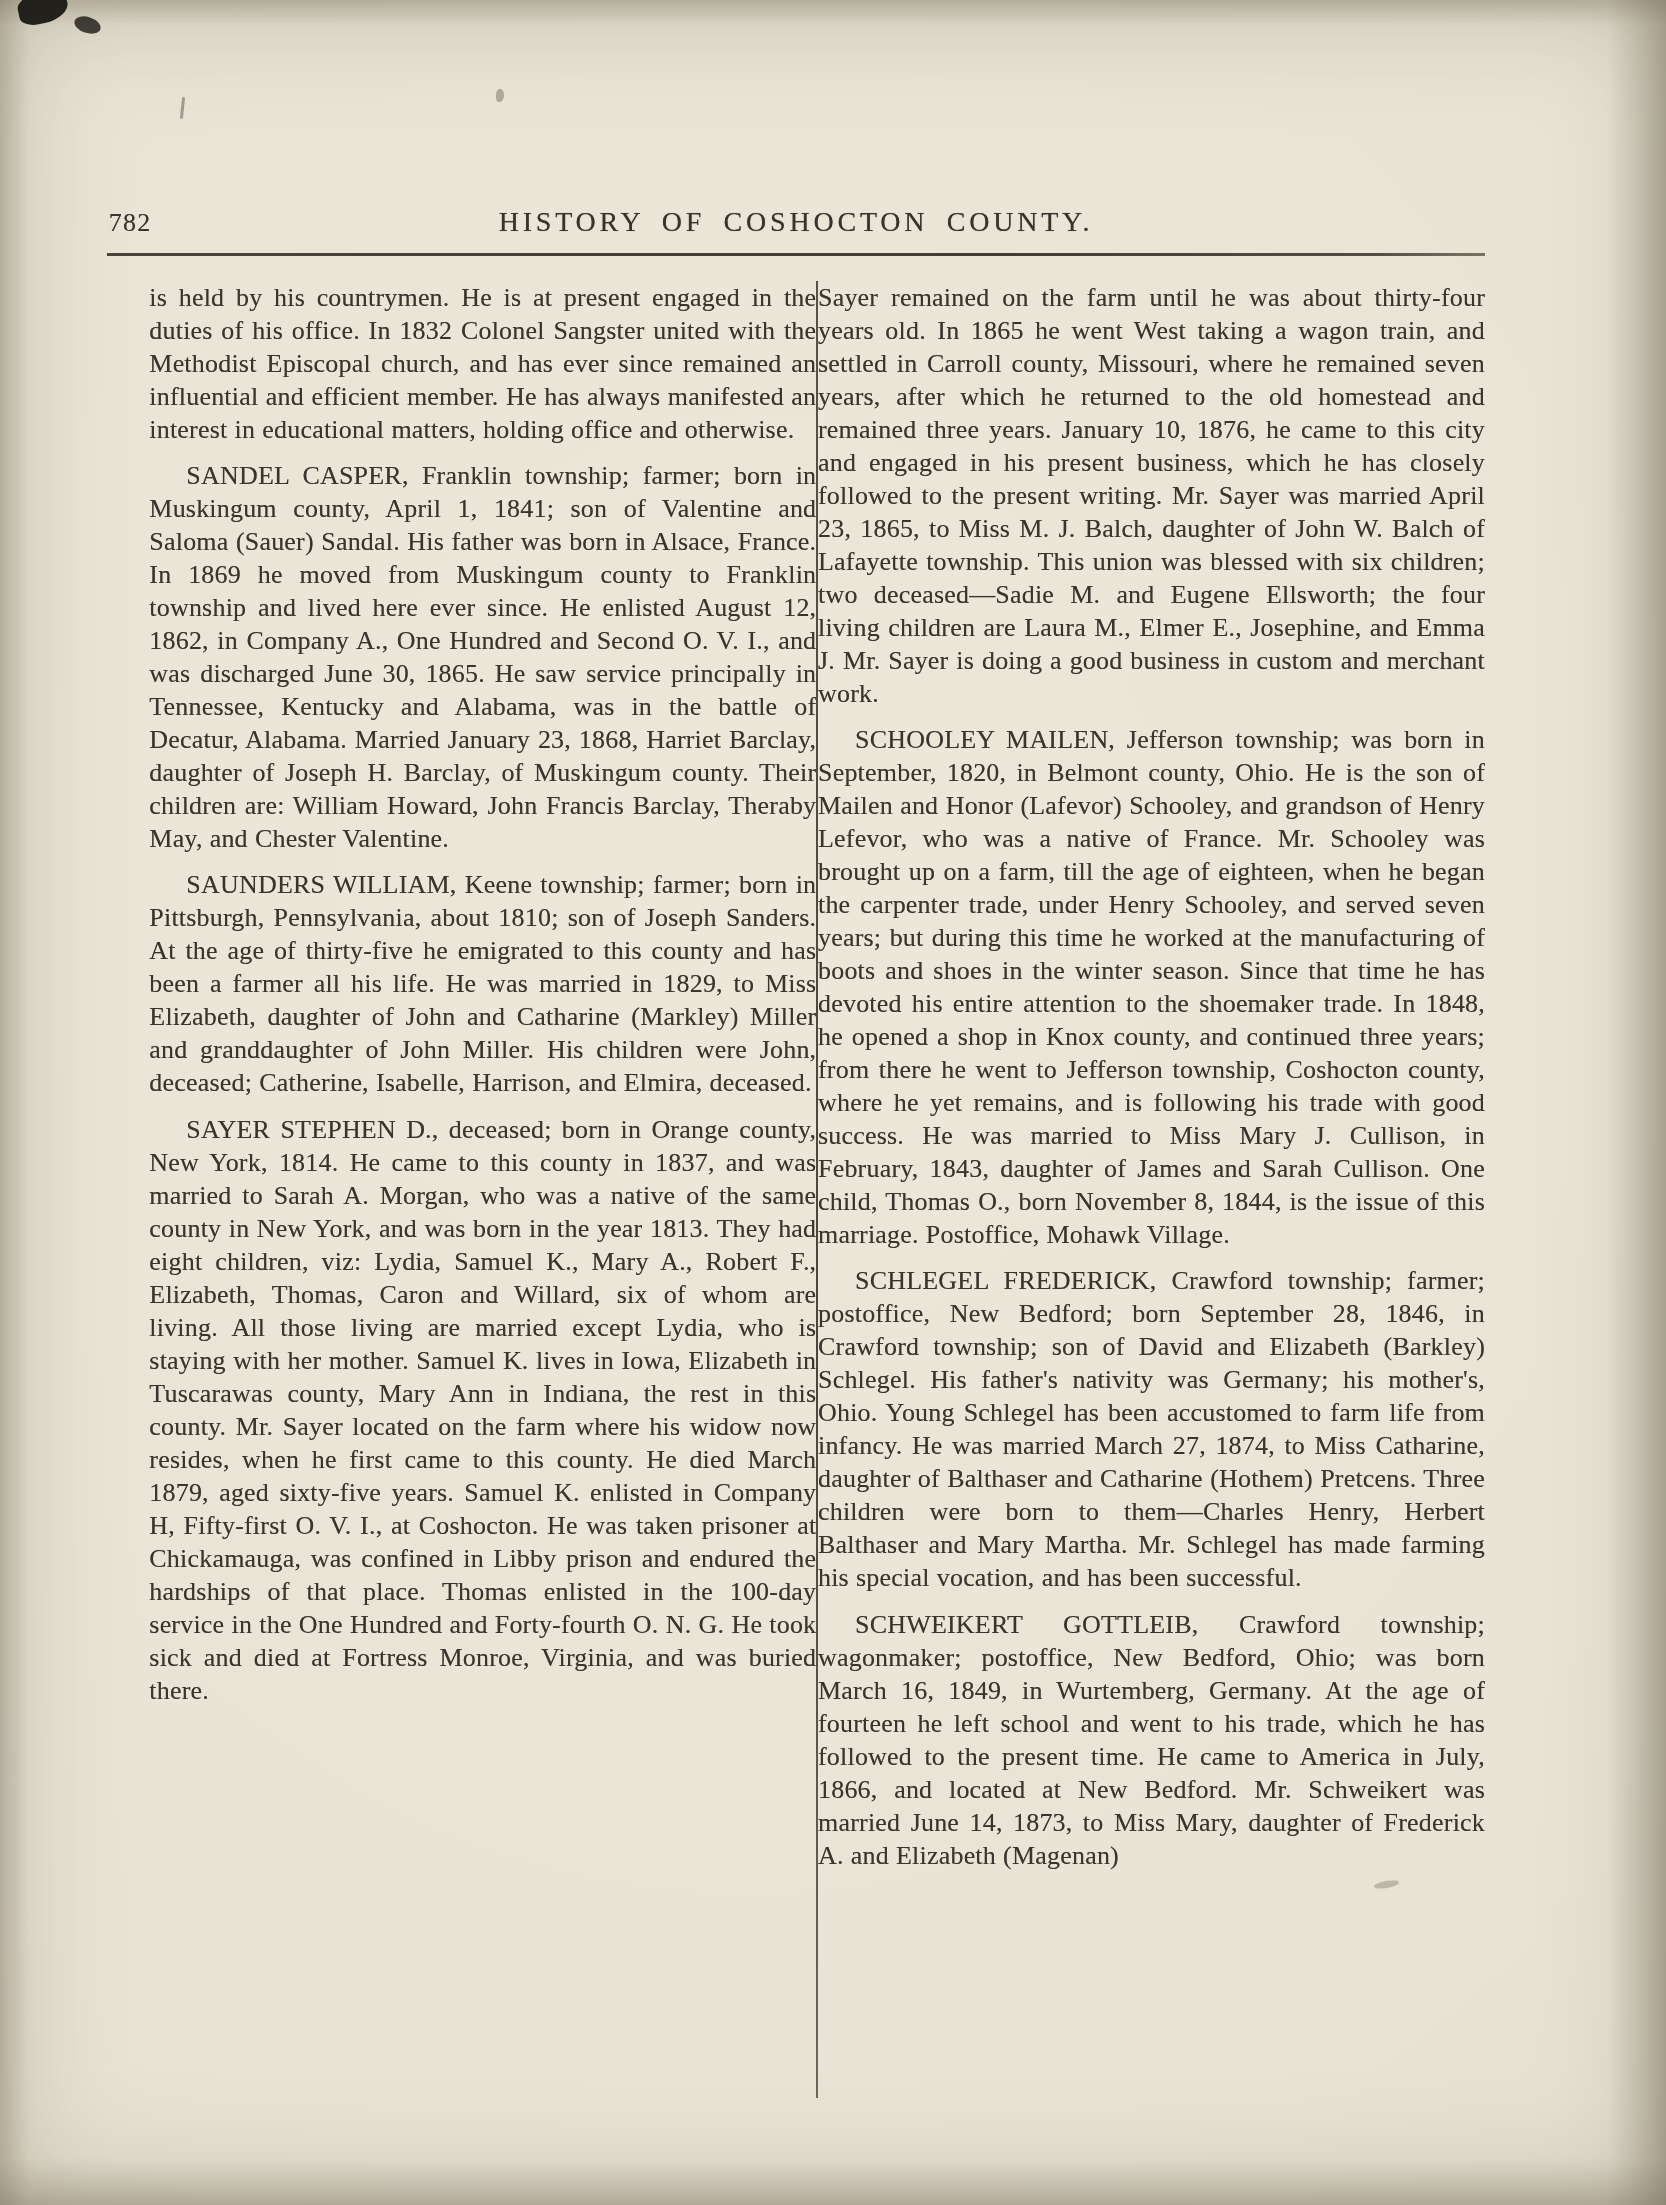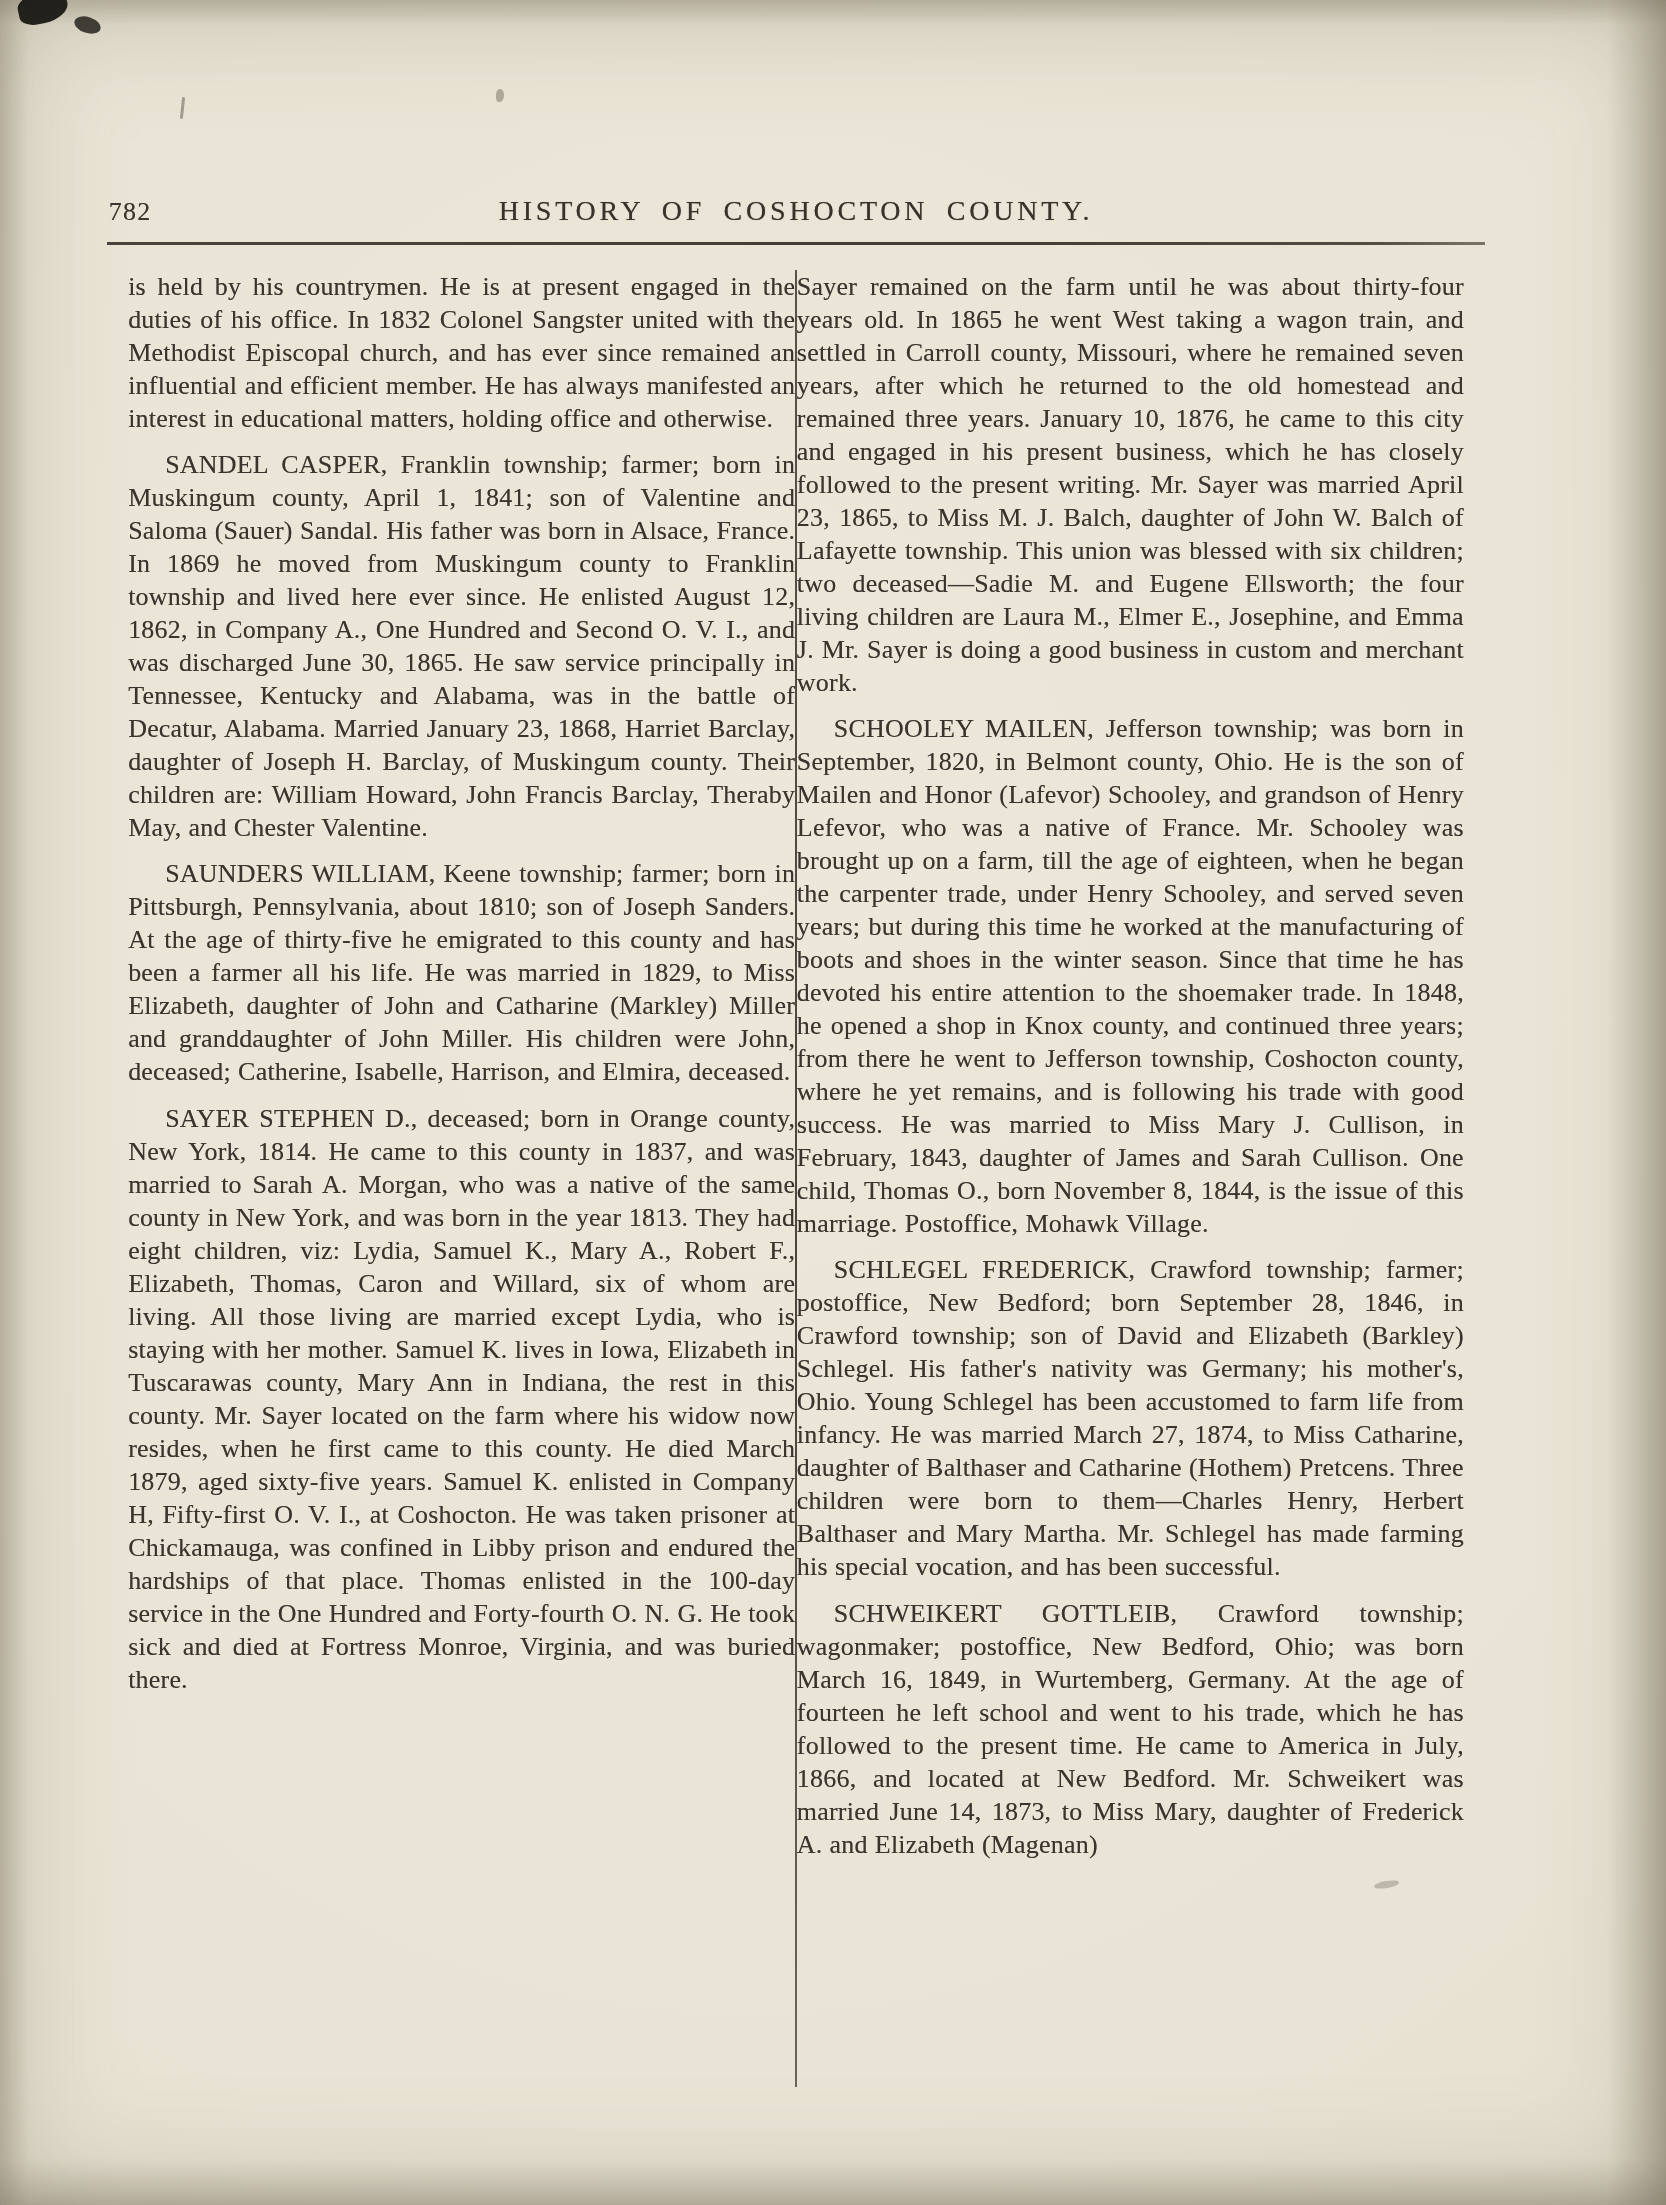--- a/index.html
+++ b/index.html
@@ -37,21 +37,21 @@
   .art-tick { left: 181px; top: 97px; width: 3.4px; height: 22px;
     background: #4a453c; opacity: 0.45; transform: rotate(6deg); border-radius: 1.7px; }
   .art-apostrophe { left: 496px; top: 89px; width: 7.5px; height: 12.6px;
     background: #575247; opacity: 0.40; border-radius: 50% 50% 60% 40%; }
   .art-smudge { left: 1374px; top: 1881px; width: 25px; height: 6.7px;
     background: #6a6457; opacity: 0.35; border-radius: 50%; transform: rotate(-10deg); }
 
   .text-block {
     position: absolute;
     left: 107px;
-    top: 185px;
+    top: 196px;
     width: 1378px;
   }
   .header { position: relative; height: 40px; }
   .page-number {
     position: absolute; left: 1.7px; bottom: 0;
     font-size: 26px; line-height: 1; letter-spacing: 1.3px;
     color: #3a362f;
     text-shadow: 0 0 0.5px rgba(58,54,47,0.55);
   }
   .title {
@@ -63,21 +63,21 @@
     text-shadow: 0 0 0.7px rgba(55,51,44,0.6);
     white-space: nowrap;
   }
   .rule {
     height: 2.5px;
     margin-top: 17px;
     background: linear-gradient(to right, #48443b 0%, #413d35 65%, #524d43 92%, #7a7466 100%);
   }
   .columns {
     display: flex;
-    justify-content: center;
+    justify-content: flex-end;
     margin-top: 25px;
     min-height: 1817px;
   }
   .col { width: 667px; }
   .divider {
     width: 1.7px;
     align-self: stretch;
     background: linear-gradient(to bottom, #56524a, #49453d 60%, #6b665a);
   }
   .col p {

